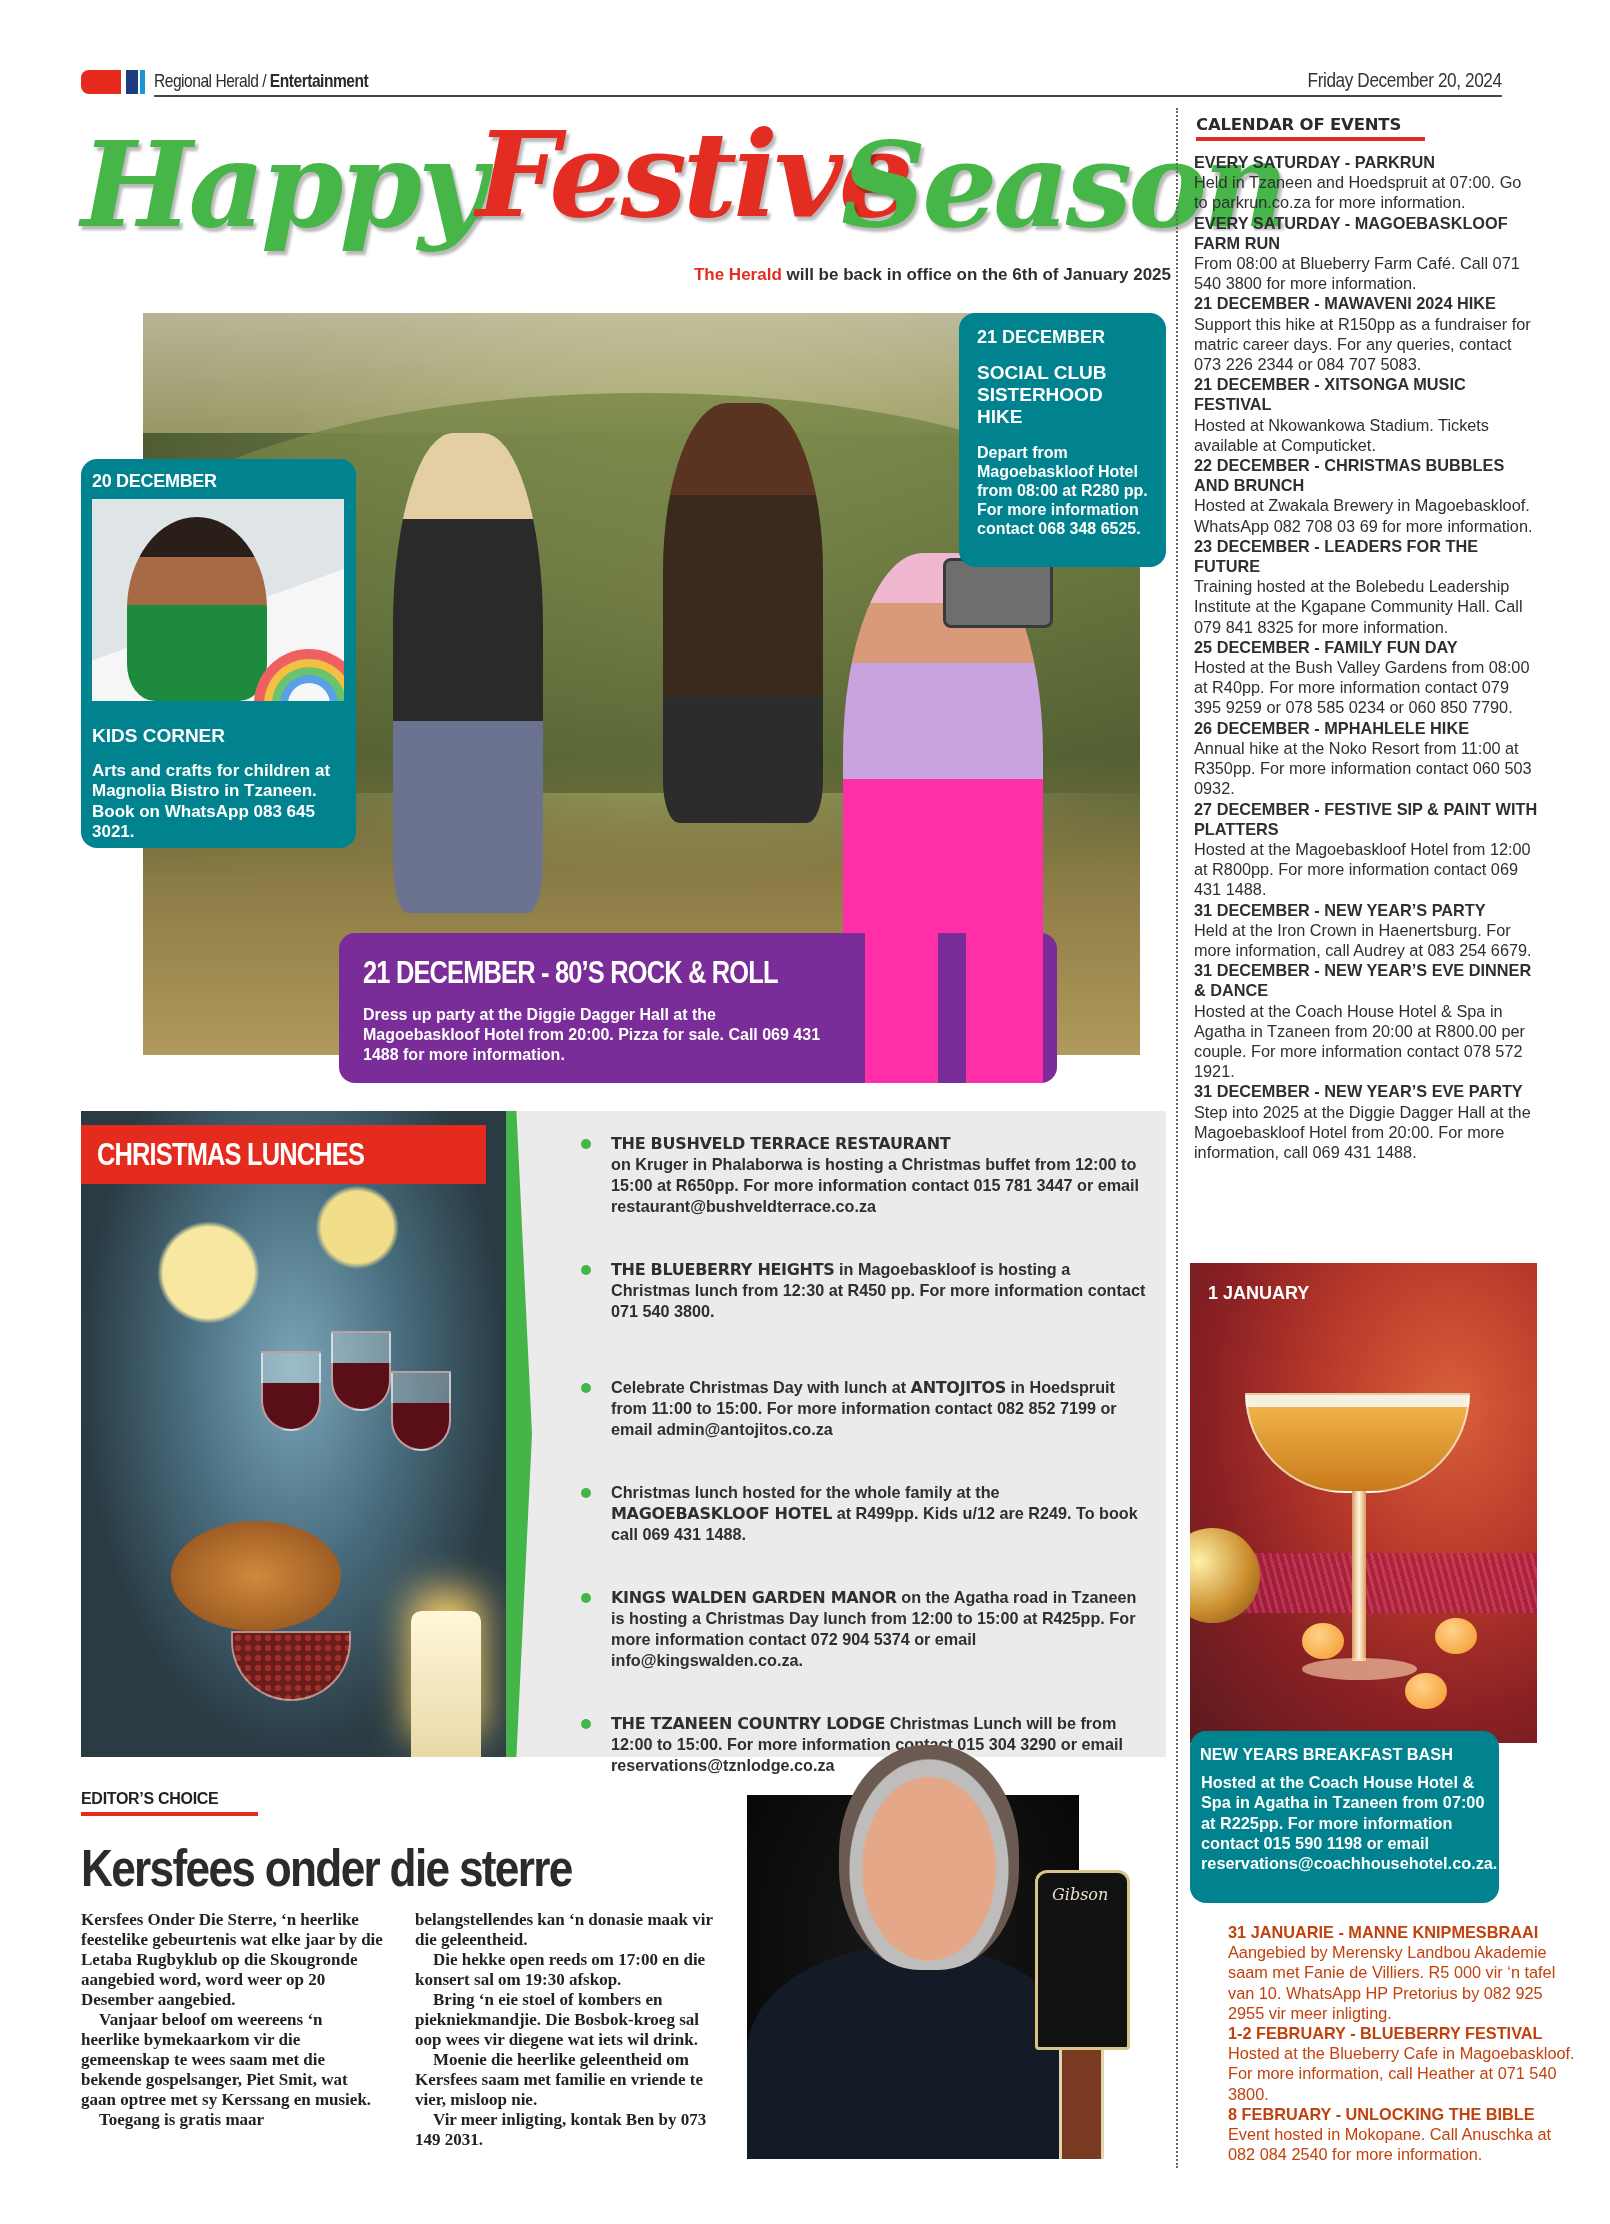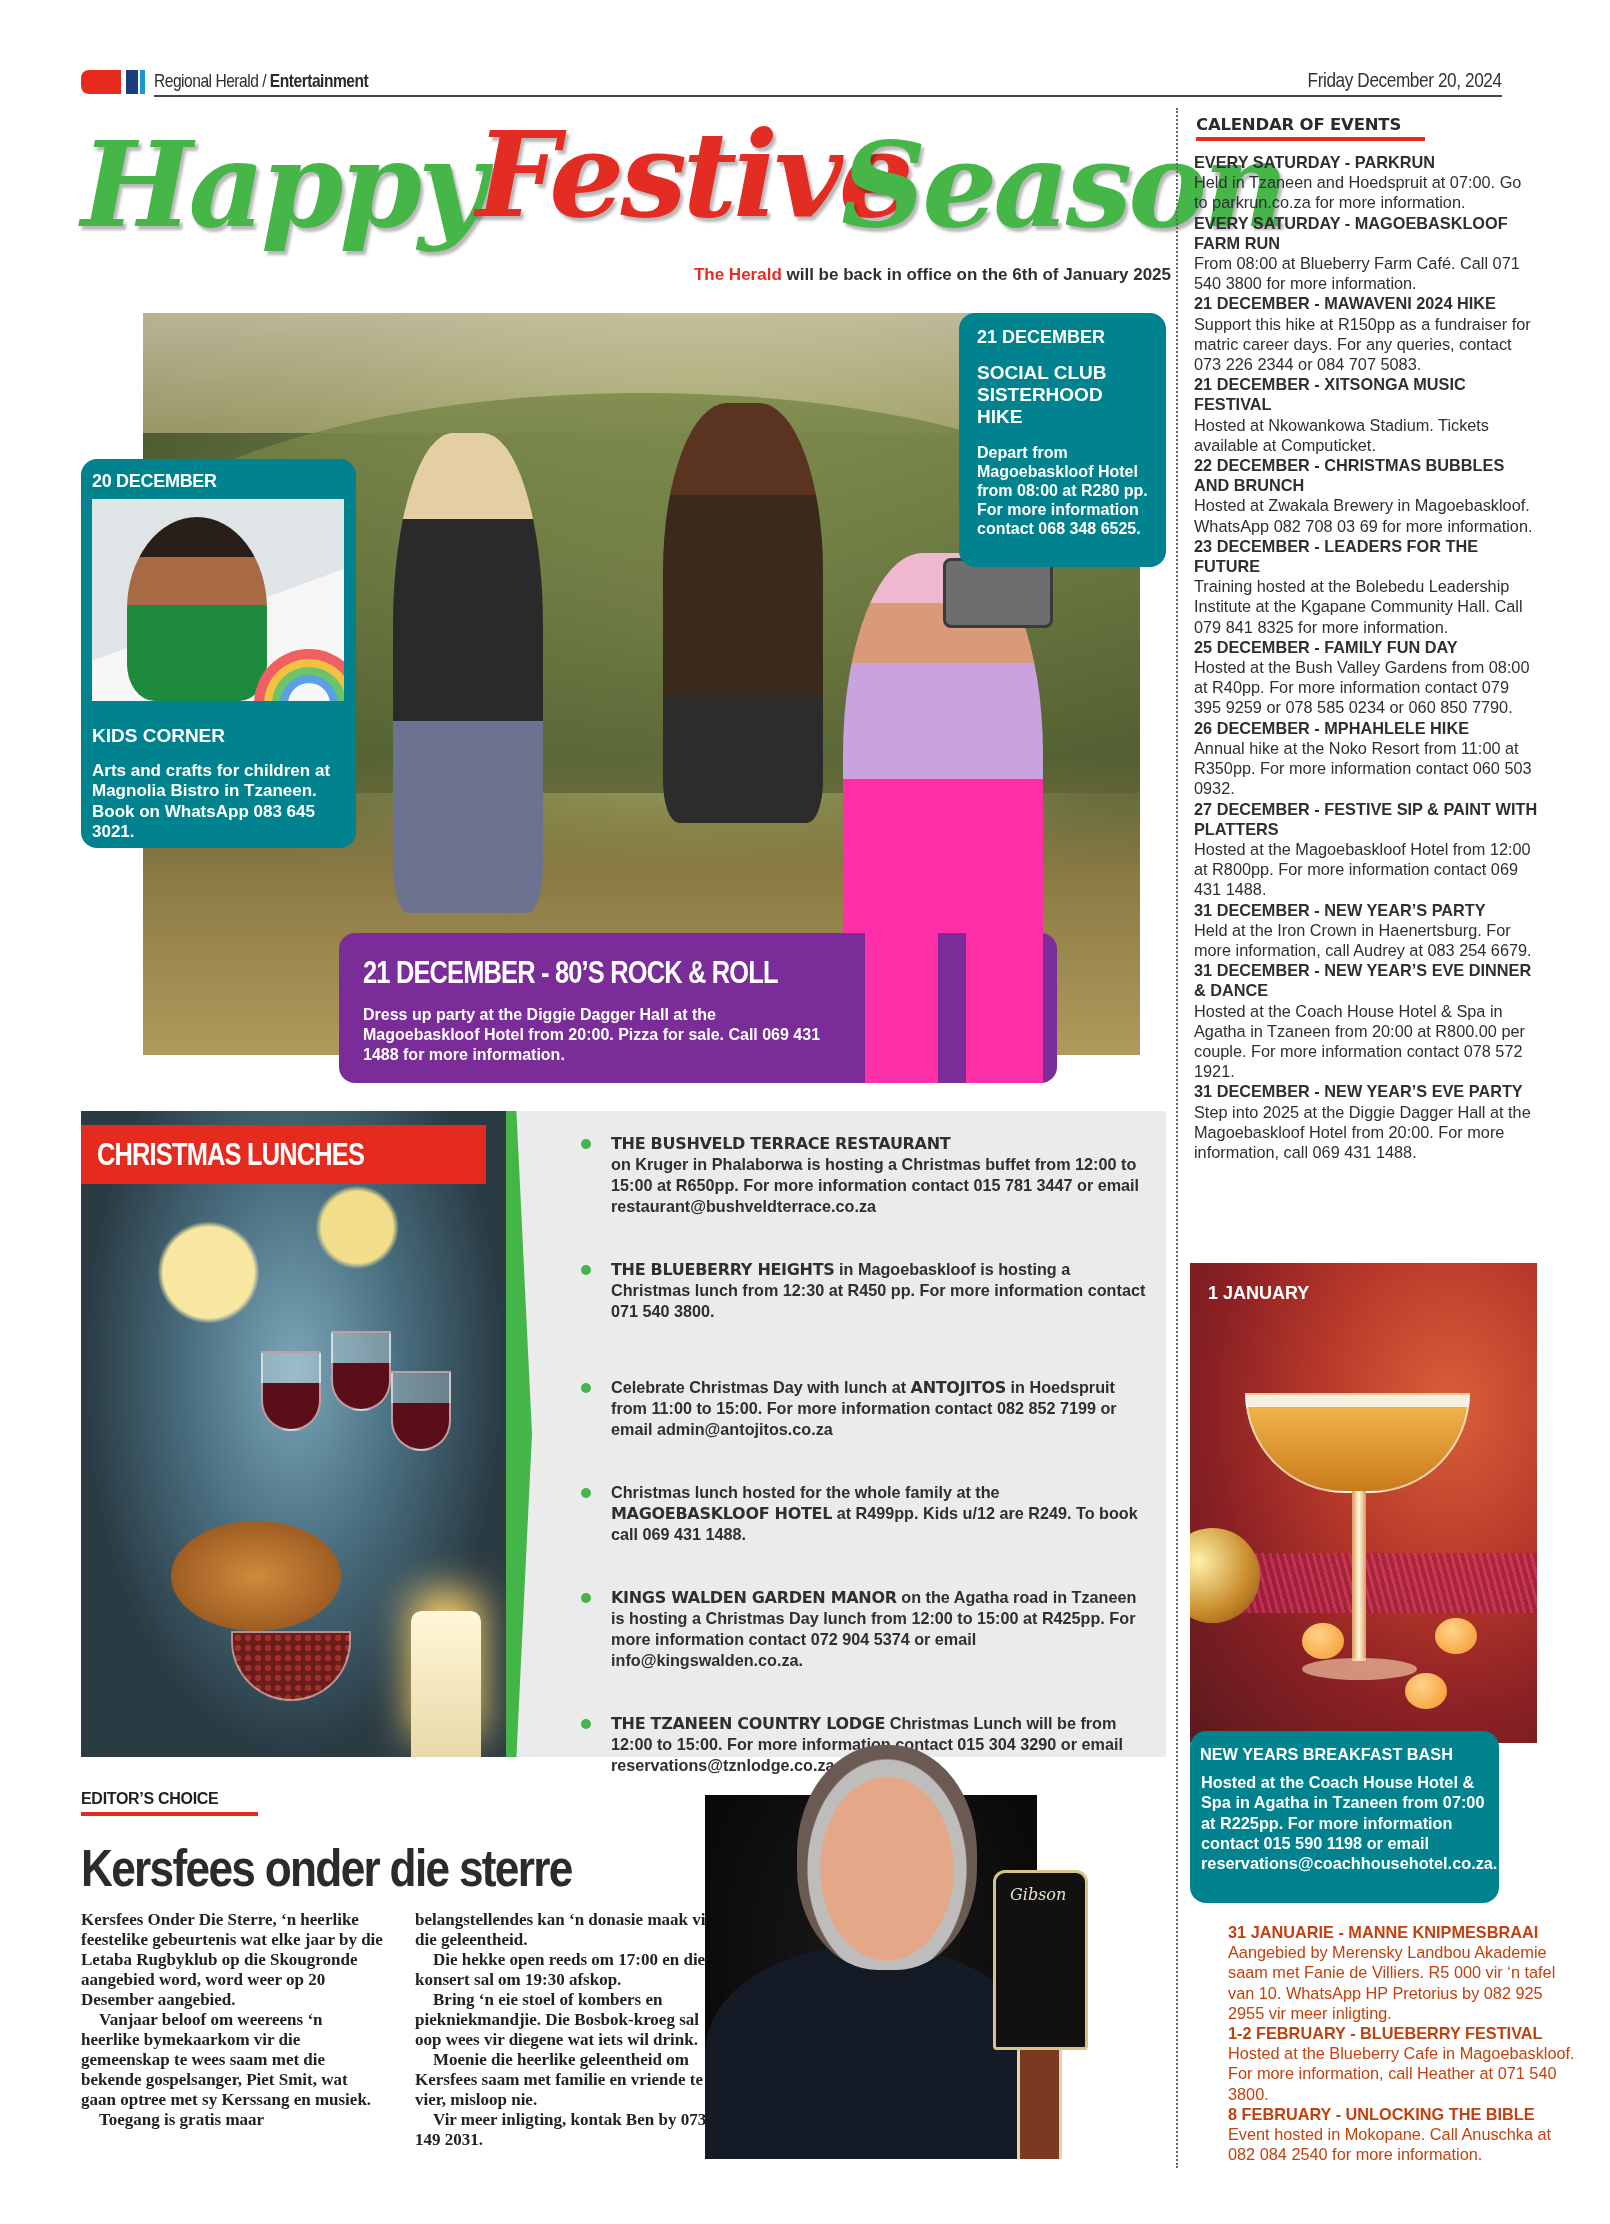--- a/index.html
+++ b/index.html
@@ -75,21 +75,21 @@
   .lunch-item .venue { font-family: "DejaVu Sans", sans-serif; font-weight: 900; font-size: 16px; letter-spacing: -0.3px; }
 
   
   .editor-label { position: absolute; left: 81px; top: 1790px; font-size: 16px; font-weight: 900; letter-spacing: -0.3px; color: #222; }
   .editor-rule { position: absolute; left: 81px; top: 1812px; width: 177px; height: 4px; background: #e52b1e; }
   .headline { position: absolute; left: 81px; top: 1838px; font-size: 52px; font-weight: 700; letter-spacing: -2px; transform: scaleX(0.85); transform-origin: left top; white-space: nowrap; color: #2b2b2e; }
   .article { position: absolute; left: 81px; top: 1910px; width: 640px; display: flex; gap: 30px; }
   .article-col { width: 304px; font-family: "Liberation Serif", serif; font-size: 17px; line-height: 20px; color: #222; font-weight: bold; }
   .article-col p { text-indent: 0; }
   .article-col p.ind { text-indent: 18px; }
-  .singer-photo { position: absolute; left: 705px; top: 1795px; width: 332px; height: 364px; background: radial-gradient(ellipse at 50% 40%, #1a1a1a, #050505); overflow: visible; }
+  .singer-photo { position: absolute; left: 747px; top: 1795px; width: 332px; height: 364px; background: radial-gradient(ellipse at 50% 40%, #1a1a1a, #050505); overflow: visible; }
   .singer-head { position: absolute; left: 92px; top: -50px; width: 180px; height: 225px; border-radius: 48% 48% 45% 45%; background: radial-gradient(ellipse at 50% 55%, #e4a888 0 52%, #bfbcbc 53% 62%, #6a5a52 63%); }
   .singer-body { position: absolute; left: 0; top: 150px; width: 330px; height: 214px; border-radius: 60% 60% 0 0; background: #141b26; }
   .guitar-head { position: absolute; left: 288px; top: 75px; width: 95px; height: 180px; border-radius: 12px 12px 4px 4px; background: #111; border: 3px solid #d7c48a; }
   .guitar-neck { position: absolute; left: 312px; top: 255px; width: 45px; height: 109px; background: #7a3a22; border-left: 3px solid #e0d5b0; border-right: 3px solid #e0d5b0; }
   .guitar-logo { position: absolute; left: 305px; top: 90px; color: #e8e0c8; font-family: "DejaVu Serif", serif; font-style: italic; font-size: 16px; }
 
   
   .col-divider { position: absolute; left: 1176px; top: 108px; width: 0; height: 2060px; border-left: 2px dotted #666; }
   .cal-title { position: absolute; left: 1196px; top: 115px; font-family: "DejaVu Sans", sans-serif; font-weight: 700; font-size: 16.5px; letter-spacing: -0.2px; color: #2b2b2e; }
   .cal-rule { position: absolute; left: 1196px; top: 137px; width: 229px; height: 4px; background: #e52b1e; }

